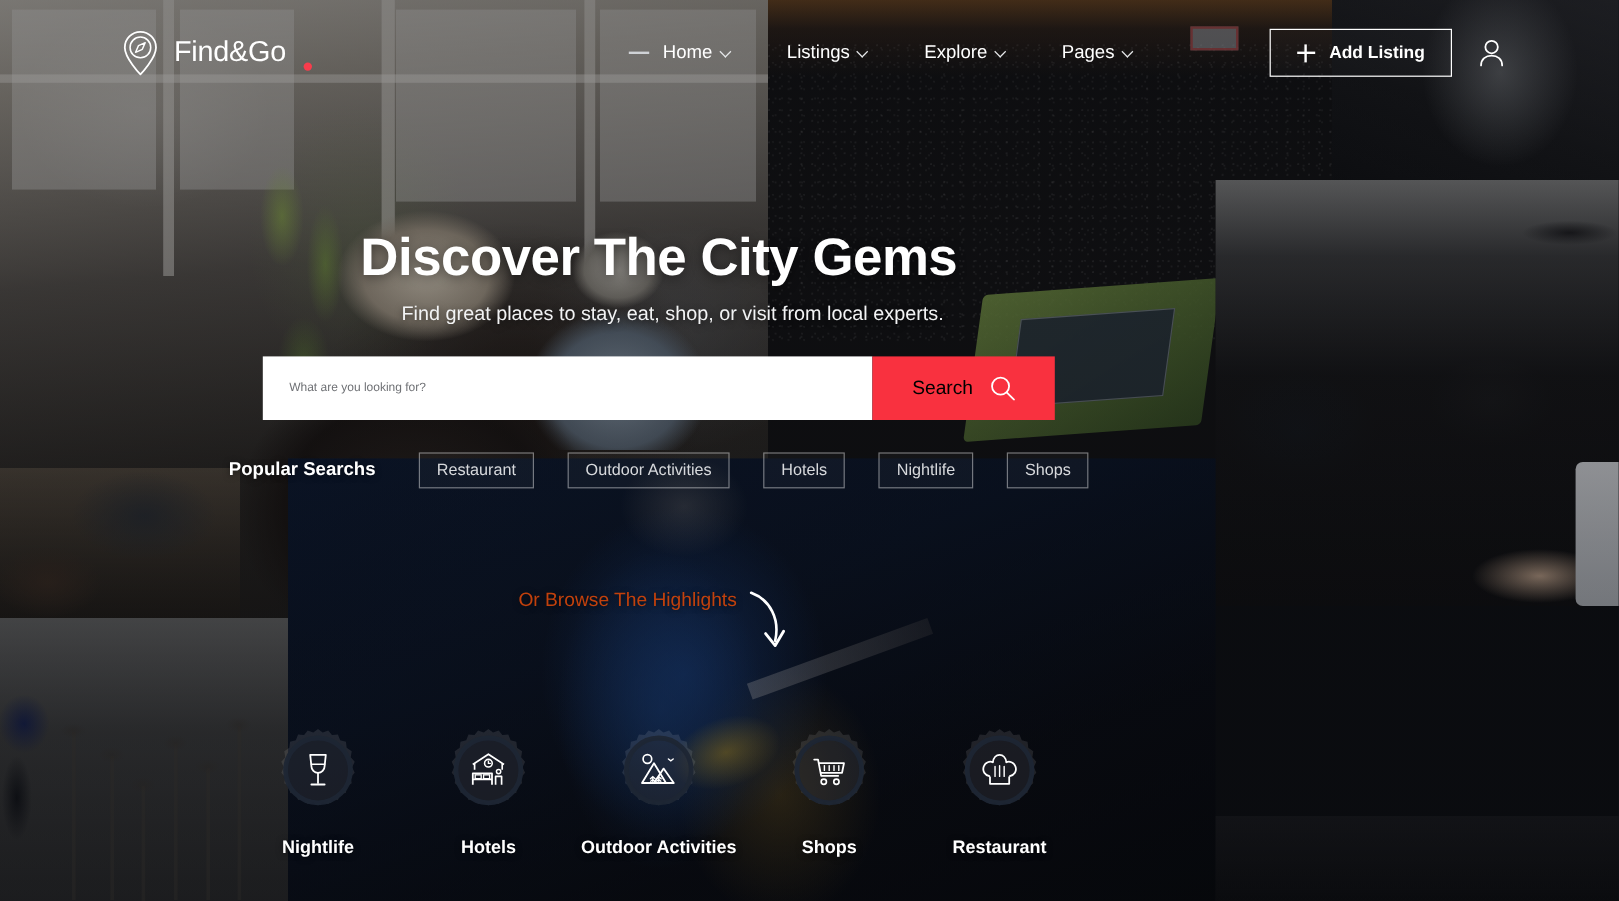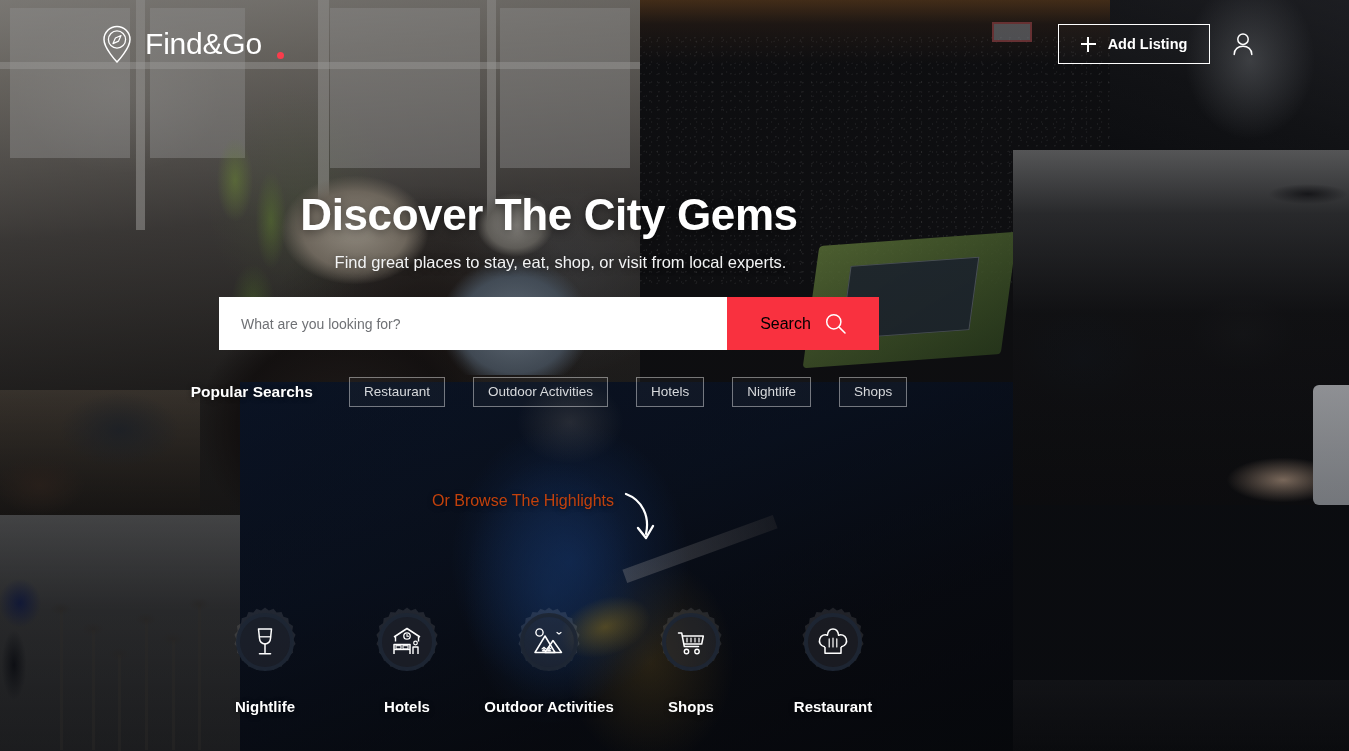--- a/index.html
+++ b/index.html
@@ -197,21 +197,21 @@
   .header {
     position: absolute; left: 0; top: 0; width: 1349px; height: 88px;
     display: flex; align-items: center; z-index: 30;
   }
   .logo {
     display: flex; align-items: center; gap: 11px;
     margin-left: 100px;
   }
   .logo-mark { width: 34px; height: 38px; flex: none; }
   .logo-text {
-    color: #ffffff; font-size: 30px; font-weight: 400;
+    color: #ffffff; font-size: 24px; font-weight: 400;
     letter-spacing: -0.2px; line-height: 1;
   }
   .logo-dot {
     width: 7px; height: 7px; border-radius: 50%;
     background: #f93c4c; margin-left: 4px; align-self: flex-end;
     margin-bottom: 4px;
   }
 
   .nav {
     display: flex; align-items: center; gap: 0px;
@@ -268,21 +268,21 @@
     padding-left: 23px;
   }
 
   .search-row {
     margin-top: 25px; display: flex; align-items: stretch;
     width: 660px; height: 53px;
   }
   .search-input {
     flex: 1; border: none; outline: none; background: #ffffff;
     font-family: "Liberation Sans", sans-serif;
-    font-size: 14px; color: #333; padding: 0 22px;
+    font-size: 10px; color: #333; padding: 0 22px;
   }
   .search-input::placeholder { color: #6f7175; }
   .search-btn {
     width: 152px; background: #f9313f; border: none; cursor: pointer;
     display: flex; align-items: center; justify-content: center; gap: 14px;
     color: #000000; font-size: 16px; font-family: "Liberation Sans", sans-serif;
   }
   .mag-icon { width: 21px; height: 21px; flex: none; }
 
   .popular {
@@ -391,20 +391,39 @@
         <svg viewBox="0 0 34 38" fill="none" xmlns="http://www.w3.org/2000/svg">
           <path d="M17 37 C17 37 4 23.5 4 14.5 A13 13 0 0 1 30 14.5 C30 23.5 17 37 17 37 Z" stroke="#ffffff" stroke-width="1.5" fill="none"></path>
           <circle cx="17" cy="14.5" r="8.6" stroke="#ffffff" stroke-width="1.3" fill="none"></circle>
           <path d="M21 10.5 L15.4 13 L13 18.6 L18.6 16.1 Z" stroke="#ffffff" stroke-width="1.2" fill="none" stroke-linejoin="round"></path>
         </svg>
       </span>
       <span class="logo-text">Find&amp;Go</span>
       <span class="logo-dot"></span>
     </div>
 
+    <nav class="nav">
+      <div class="nav-item">
+        <span class="nav-dash"></span>
+        <span>Home</span>
+        <span class="chev"></span>
+      </div>
+      <div class="nav-item">
+        <span>Listings</span>
+        <span class="chev"></span>
+      </div>
+      <div class="nav-item">
+        <span>Explore</span>
+        <span class="chev"></span>
+      </div>
+      <div class="nav-item">
+        <span>Pages</span>
+        <span class="chev"></span>
+      </div>
+    </nav>
 
     <div class="header-right">
       <div class="add-listing">
         <span class="plus-icon"></span>
         <span>Add Listing</span>
       </div>
       <span class="user-icon">
         <svg viewBox="0 0 22 24" fill="none" xmlns="http://www.w3.org/2000/svg">
           <circle cx="11" cy="7.2" r="5.2" stroke="#ffffff" stroke-width="1.5"></circle>
           <path d="M2.2 22.5 C2.2 17.2 6.1 14.3 11 14.3 C15.9 14.3 19.8 17.2 19.8 22.5" stroke="#ffffff" stroke-width="1.5" fill="none" stroke-linecap="round"></path>

